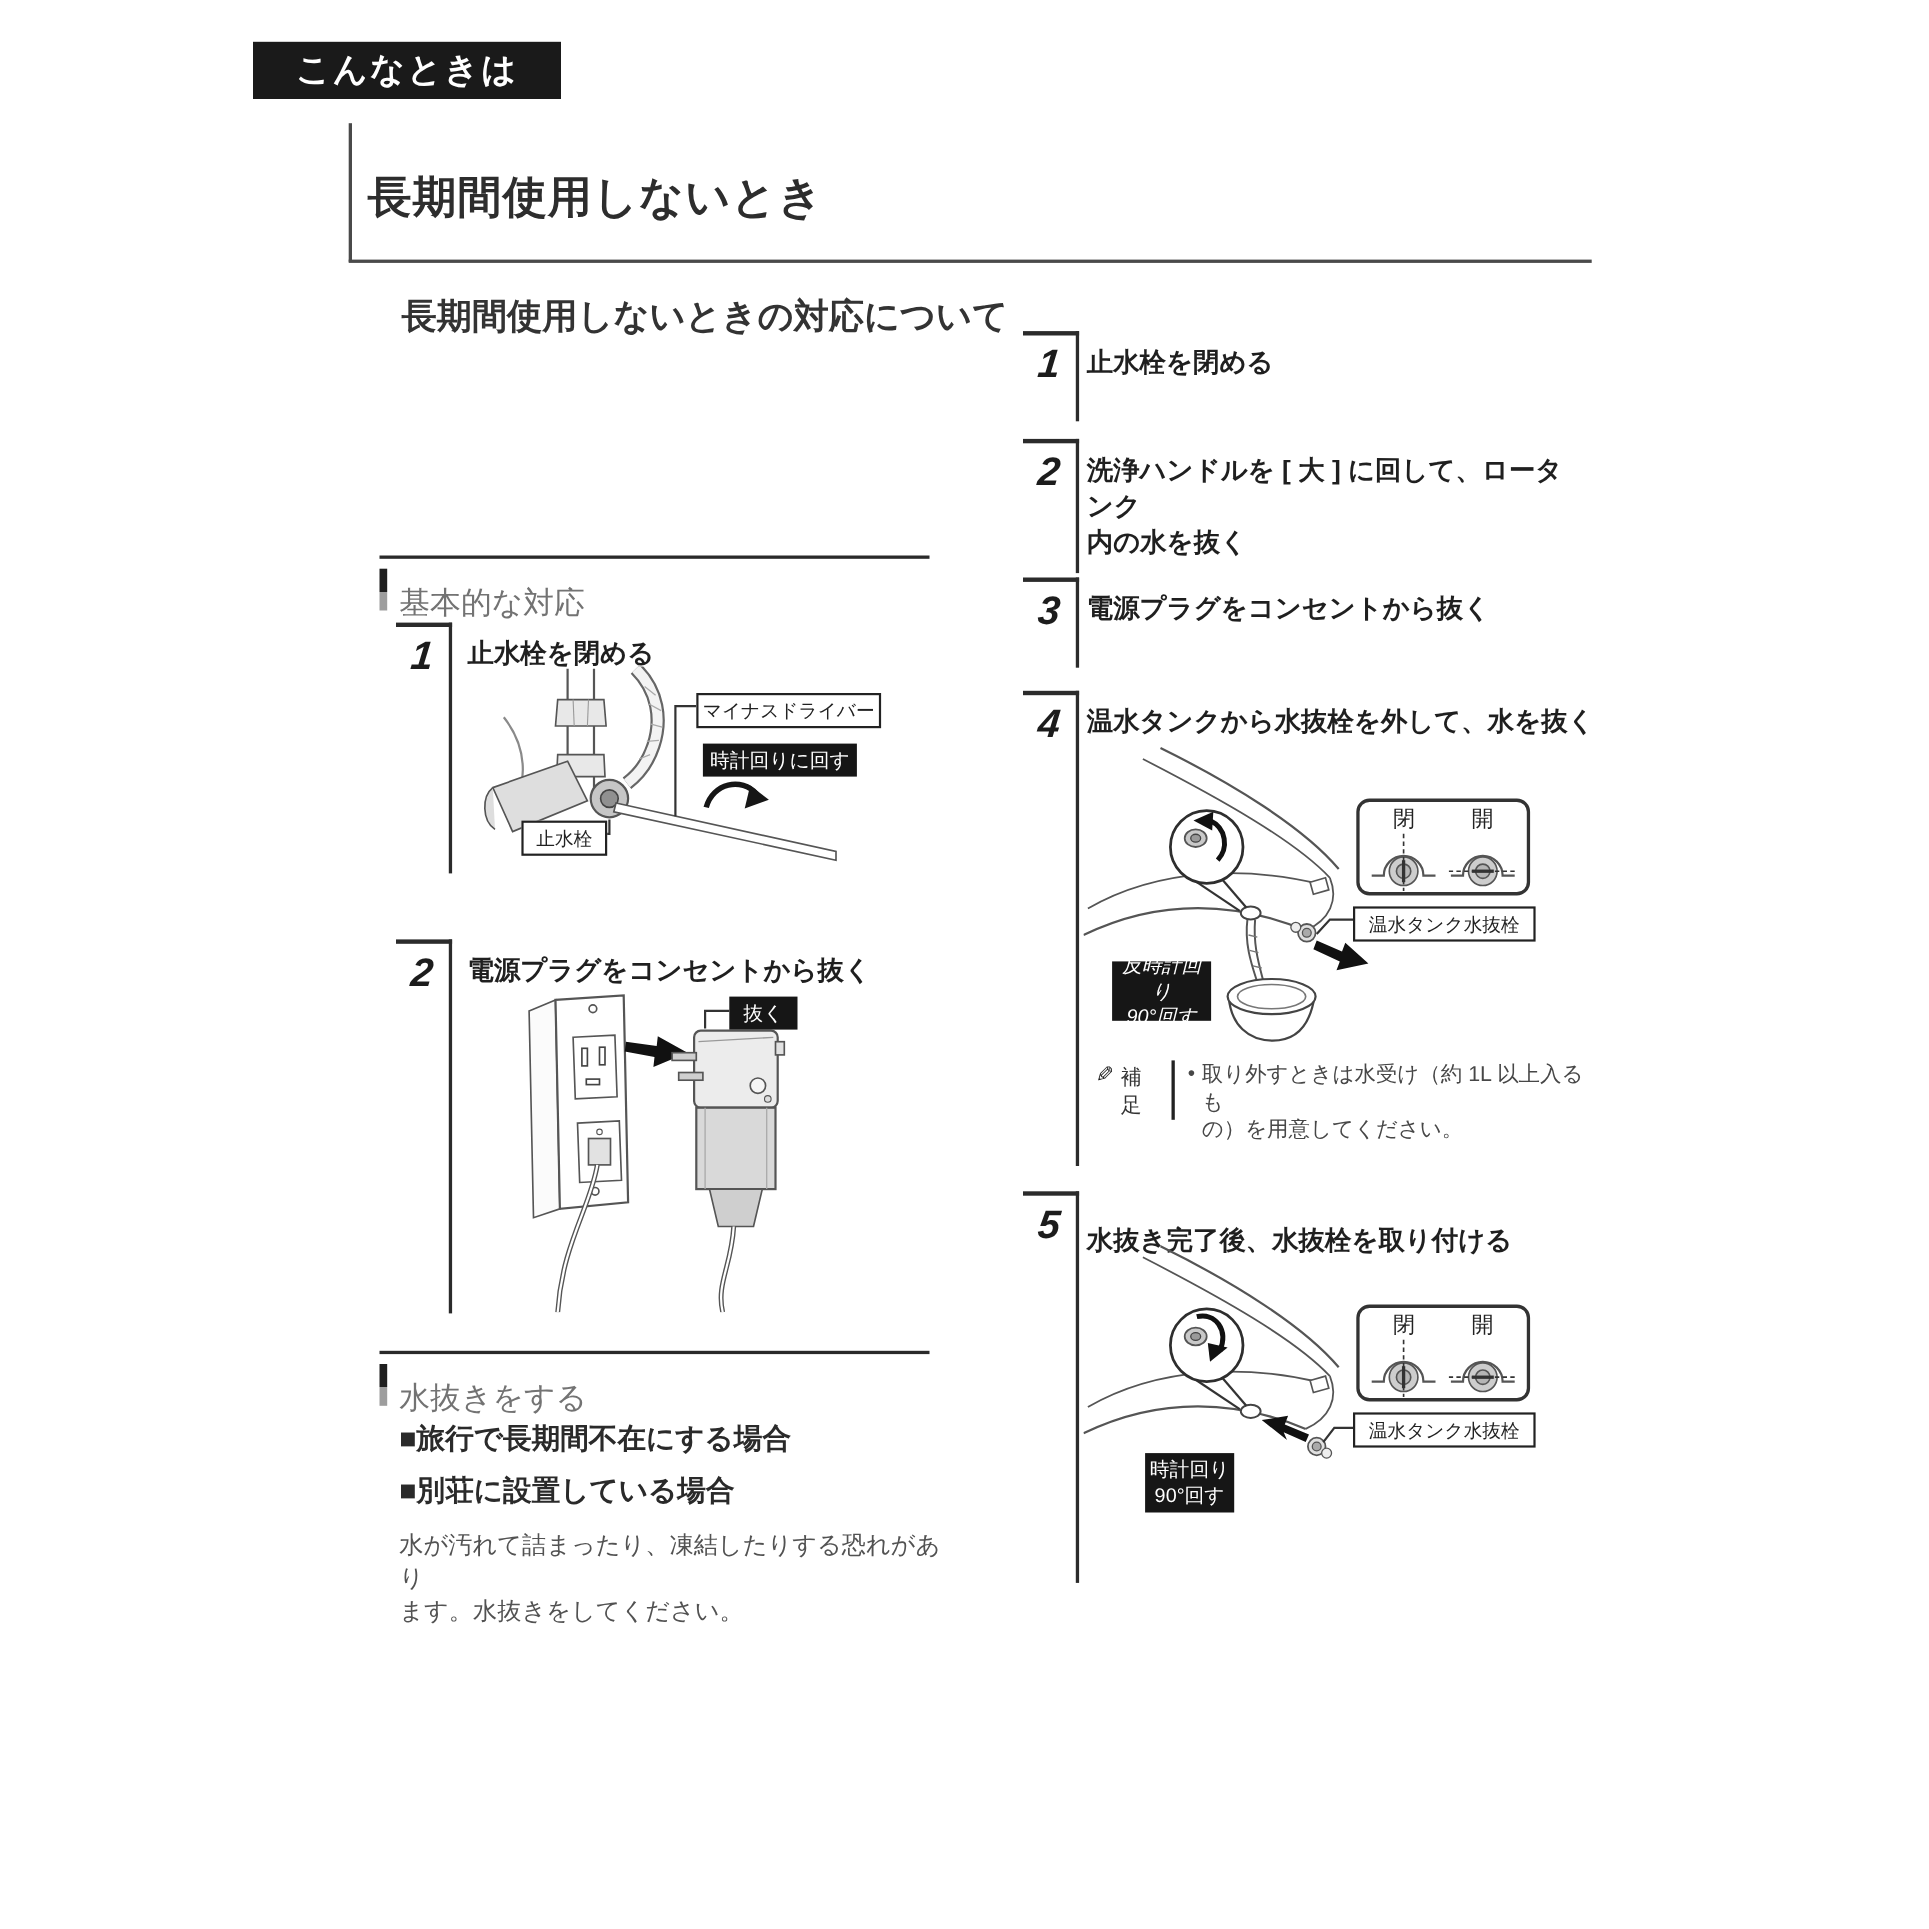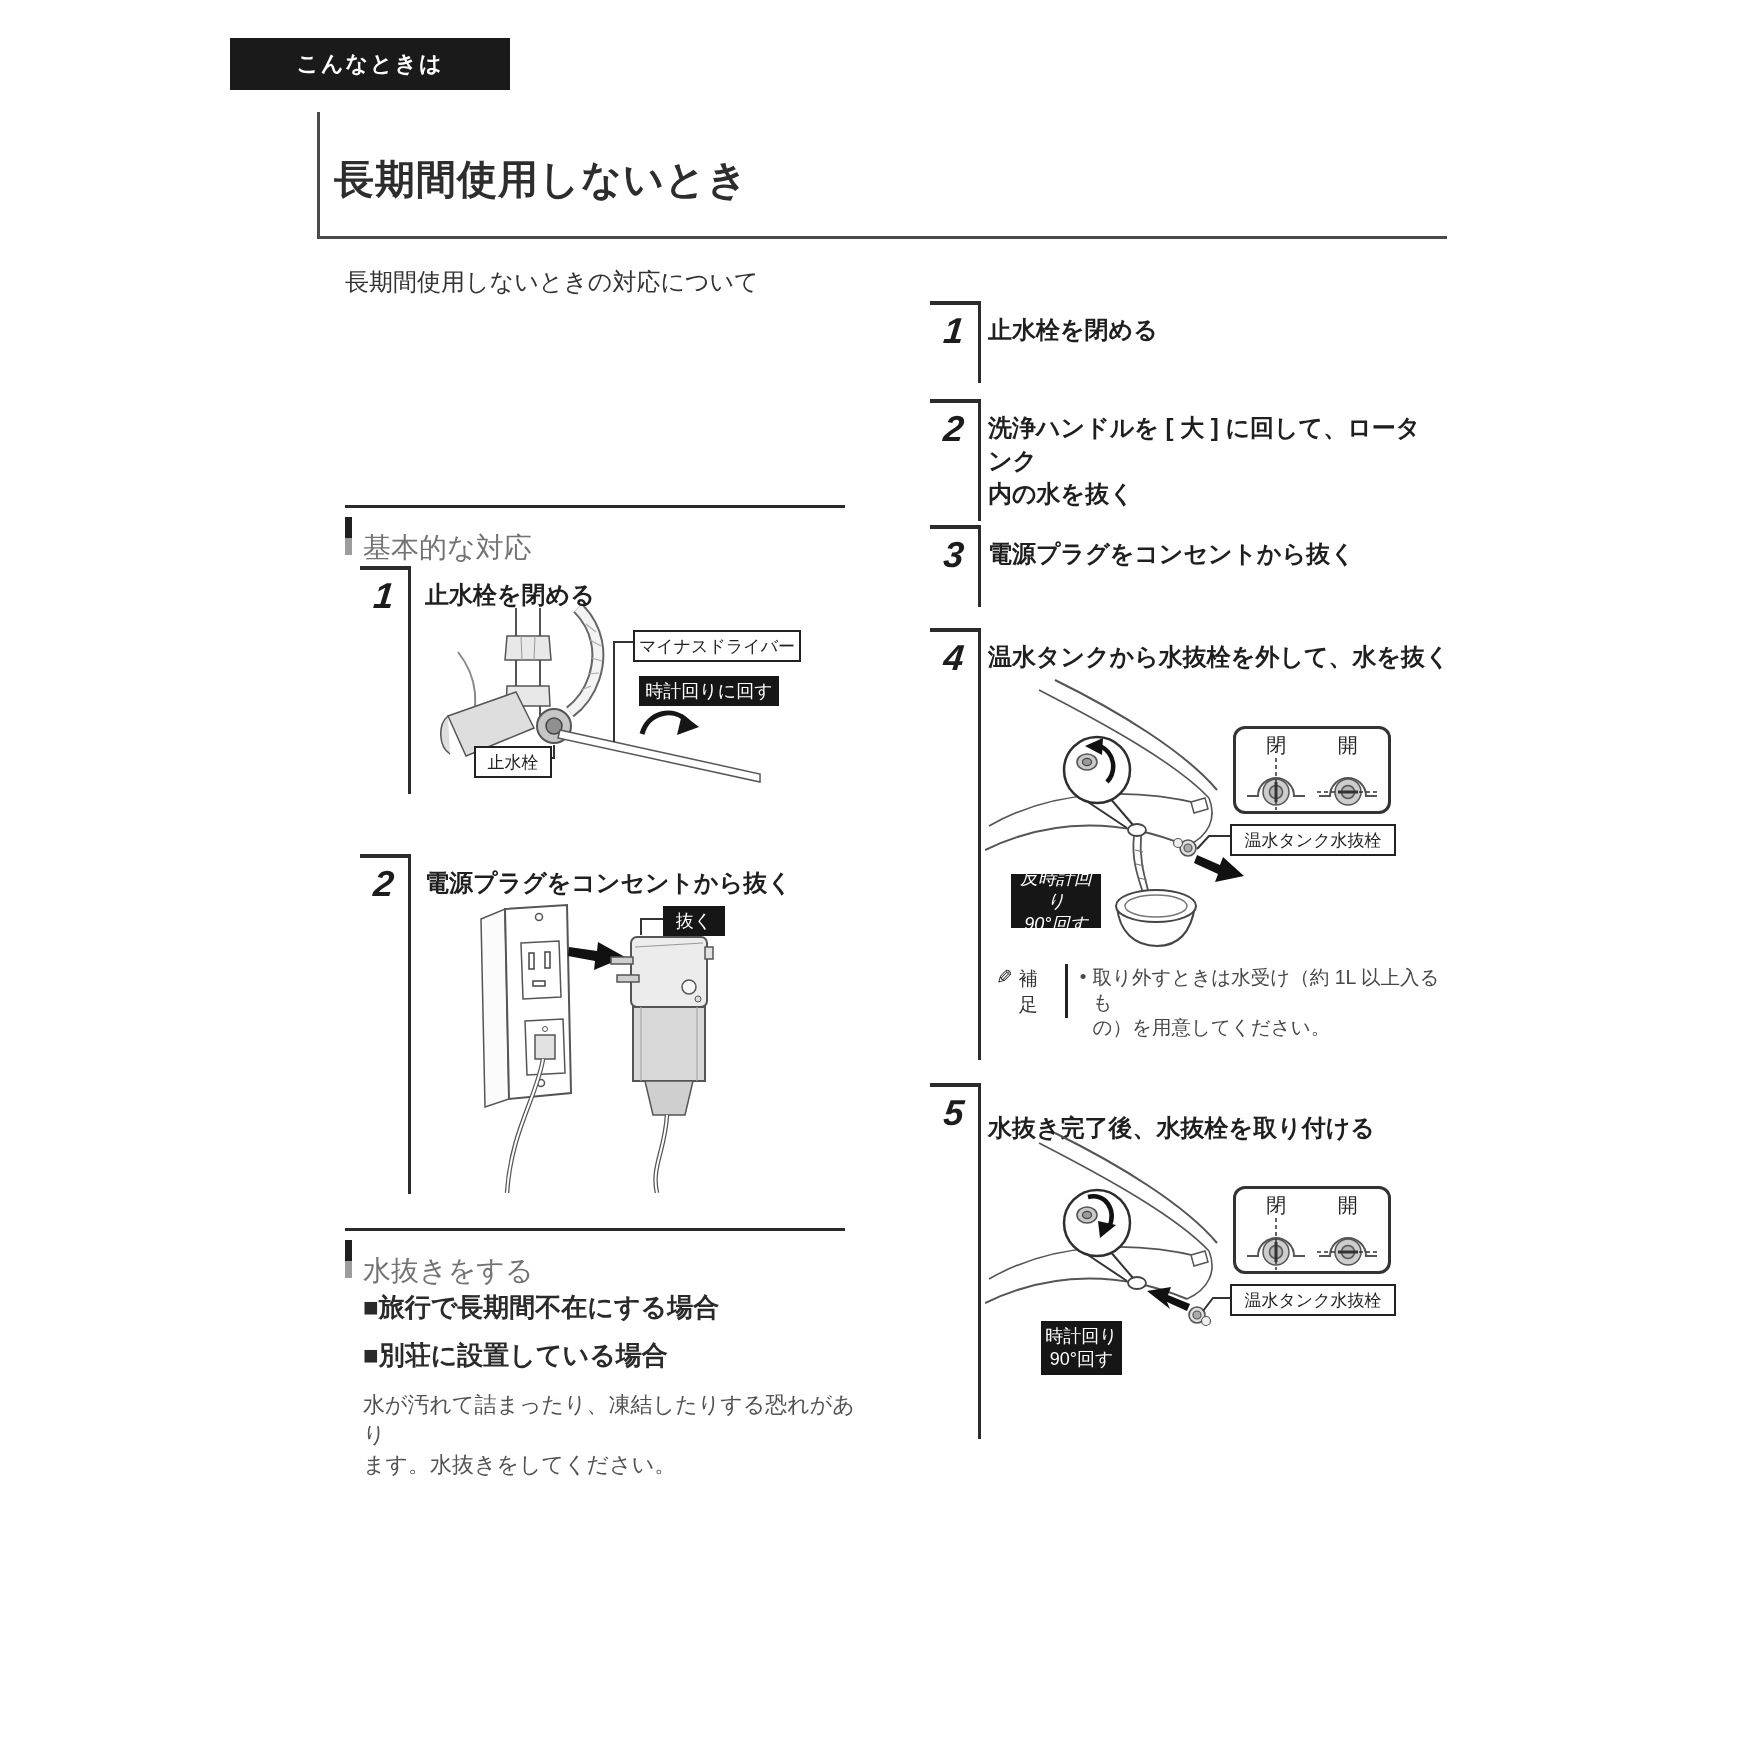--- a/index.html
+++ b/index.html
@@ -1,27 +1,27 @@
 <!DOCTYPE html>
 <html><head>
 <meta charset="utf-8">
 <style>
   html,body{margin:0;padding:0;background:#ffffff;}
   .page{position:relative;width:1754px;height:1754px;background:#ffffff;overflow:hidden;
         font-family:"Liberation Sans","DejaVu Sans",sans-serif;color:#2e2e2e;}
   .abs{position:absolute;}
   
   .banner{background:#1a1a1a;color:#ffffff;display:flex;align-items:center;justify-content:center;
-          font-size:22px;font-weight:bold;letter-spacing:2px;}
+          font-size:31px;font-weight:bold;letter-spacing:2px;}
   
   .title-vline{background:#4a4a4a;}
   .page-title{font-size:40px;font-weight:600;color:#2d2d2d;letter-spacing:1px;}
   .title-rule{background:#4a4a4a;}
   
-  .col-heading{font-size:24px;font-weight:400;color:#333333;}
+  .col-heading{font-size:32px;font-weight:700;color:#333333;margin-left:20px;}
   .body-text{font-size:22px;line-height:30px;color:#525252;white-space:pre-line;}
   .section{border-top:3px solid #2a2a2a;padding-top:9px;display:flex;gap:11px;align-items:flex-start;}
   .section .bar{width:7px;height:38px;background:linear-gradient(#1f1f1f 0 55%,#9d9d9d 55% 100%);flex:none;}
   .section .sec-title{font-size:28px;font-weight:500;color:#737373;margin-top:12px;}
   .case-line{font-size:26px;font-weight:bold;color:#2a2a2a;}
   
   .numcell{border-top:4px solid #2b2b2b;border-right:3px solid #2b2b2b;}
   .numcell .num{font-style:italic;font-weight:bold;font-size:36px;color:#1c1c1c;text-align:center;padding-top:5px;
                 transform:skewX(-6deg);}
   .step-title{font-size:24px;font-weight:bold;color:#1f1f1f;white-space:pre-line;line-height:33px;}

